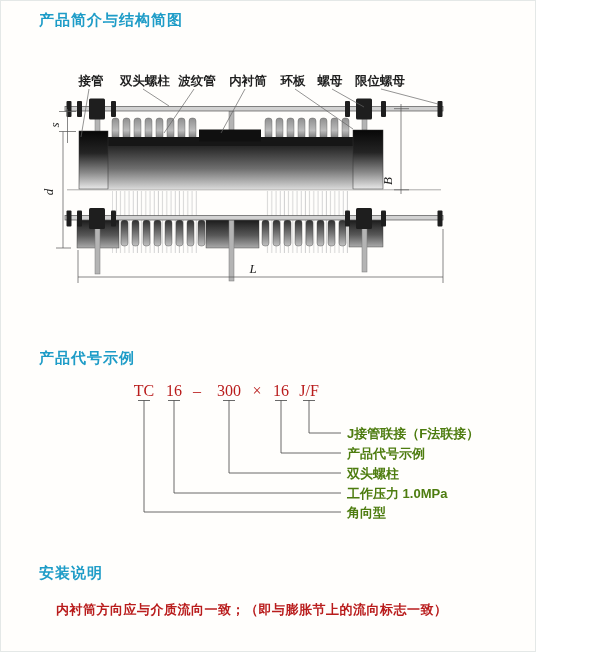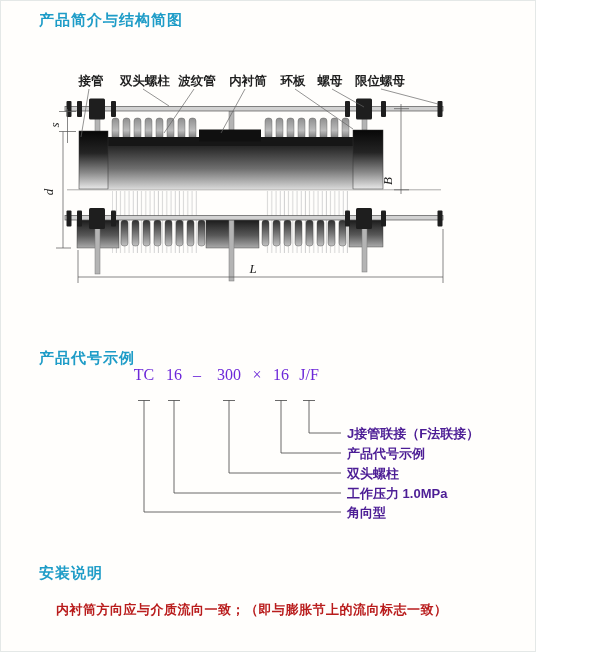--- a/index.html
+++ b/index.html
@@ -11,25 +11,25 @@
   .sec-title{
     position:absolute;left:38px;margin:0;
     font-size:15px;font-weight:bold;color:#1E9CC7;letter-spacing:1px;
   }
   #title-intro{top:10px;}
   #title-code{top:348px;}
   #title-install{top:563px;}
   .diagram-svg{position:absolute;left:30px;top:68px;}
   .code-line-svg{position:absolute;left:130px;top:396px;}
   .code-part{
-    position:absolute;transform:translateX(-50%);top:365px;
-    font-family:"Liberation Serif",serif;font-size:16px;color:#6d28d9;white-space:nowrap;
+    position:absolute;transform:translateX(-50%);top:381px;
+    font-family:"Liberation Serif",serif;font-size:16px;color:#b91c1c;white-space:nowrap;
   }
   .callout{
-    position:absolute;left:346px;font-size:13px;font-weight:600;color:#4c1d95;white-space:nowrap;
+    position:absolute;left:346px;font-size:13px;font-weight:600;color:#4d7c0f;white-space:nowrap;
   }
   .install-line{
     position:absolute;left:55px;margin:0;font-size:13px;font-weight:600;color:#b91c1c;white-space:nowrap;letter-spacing:0.5px;
   }
   .part-label{font-family:"Liberation Sans",sans-serif;font-size:12.5px;font-weight:bold;fill:#1f1f1f;}
   .dim-letter{font-family:"Liberation Serif",serif;font-style:italic;font-size:13px;fill:#222;}
 </style>
 </head>
 <body>
 

